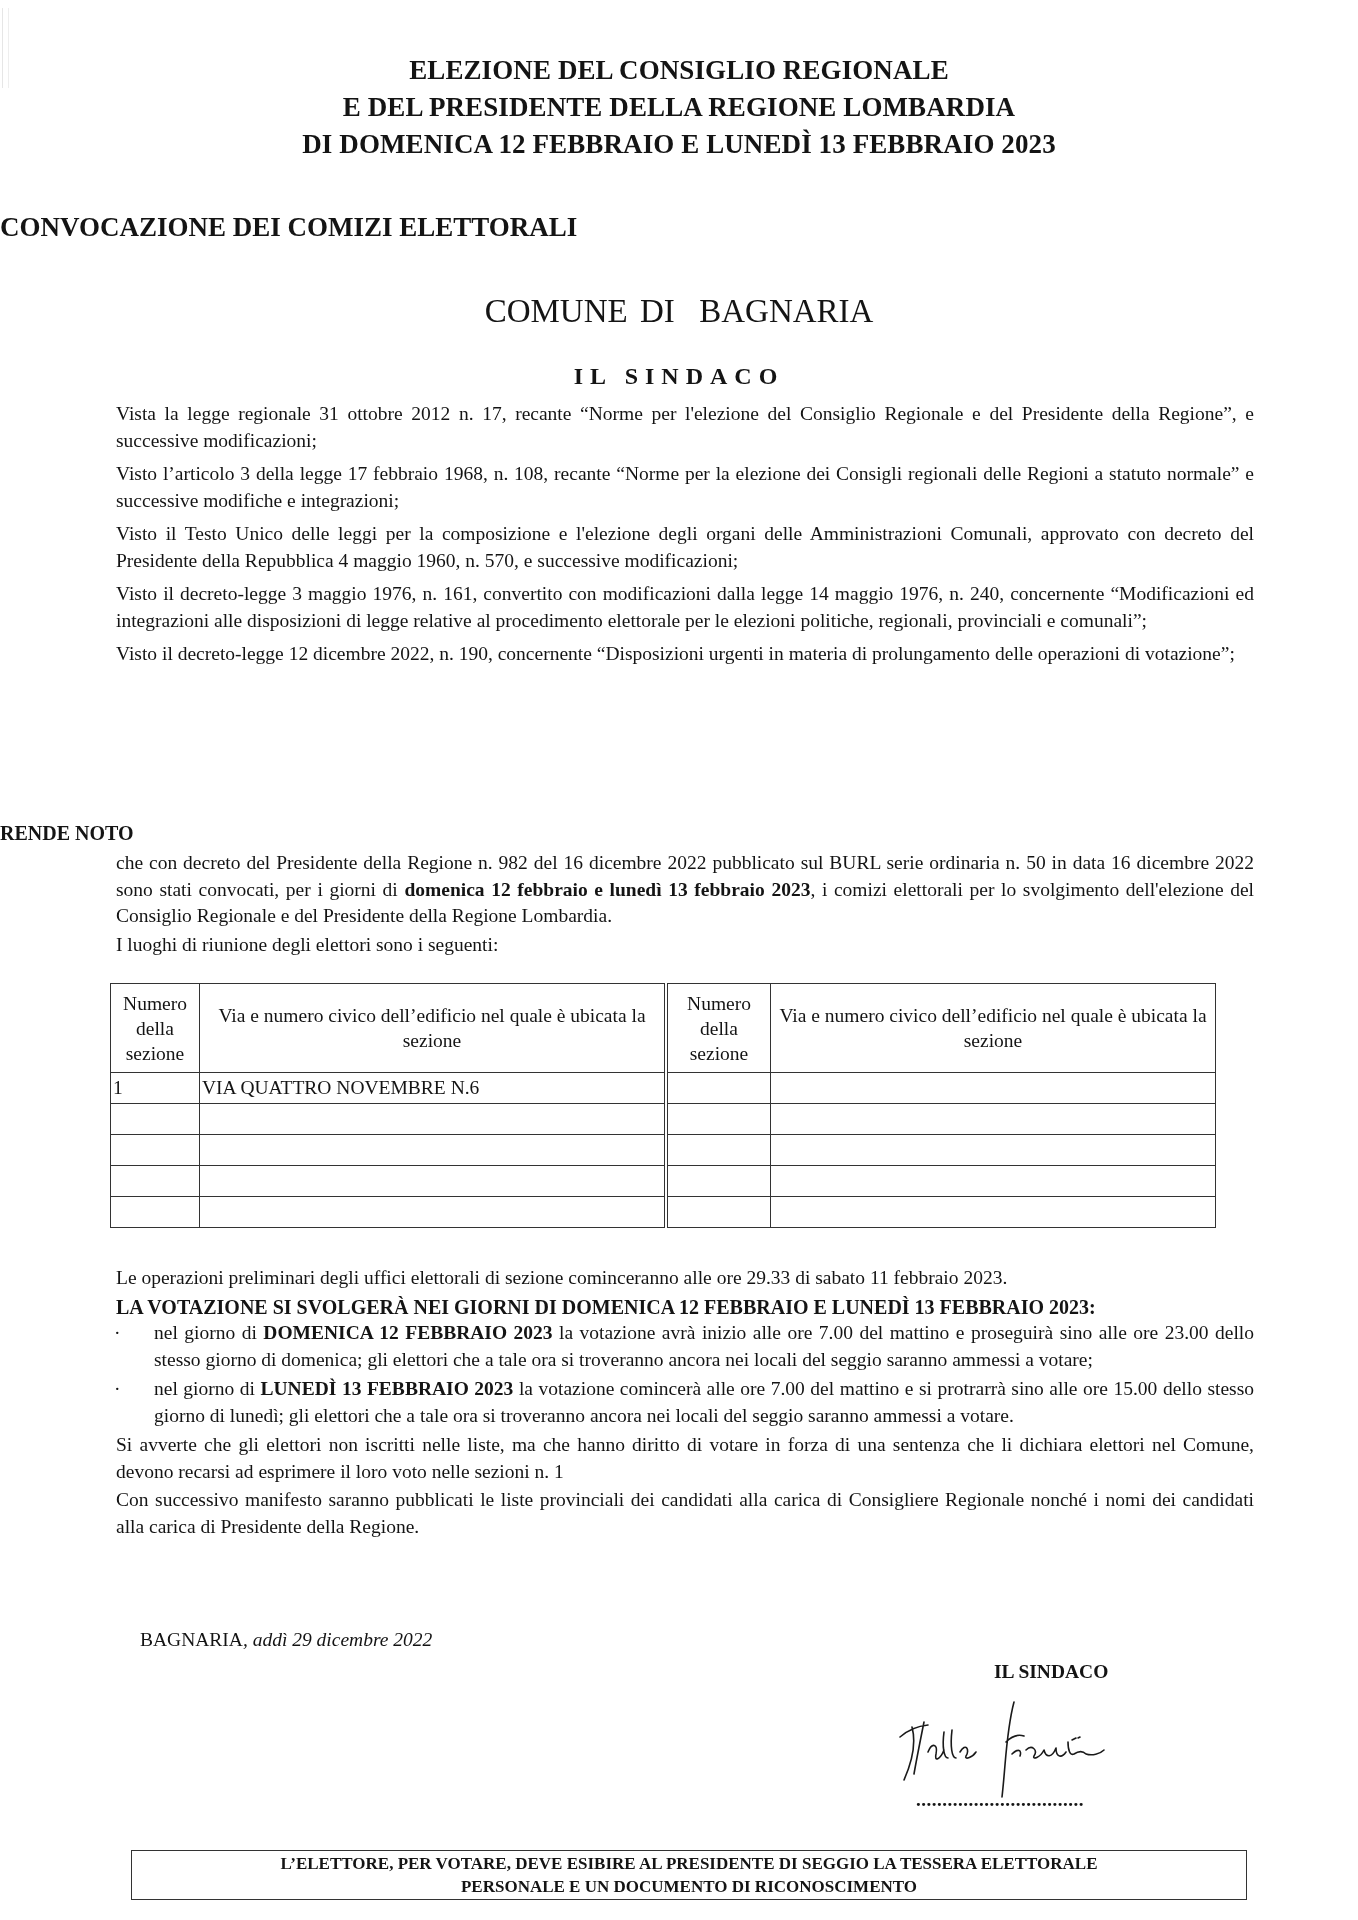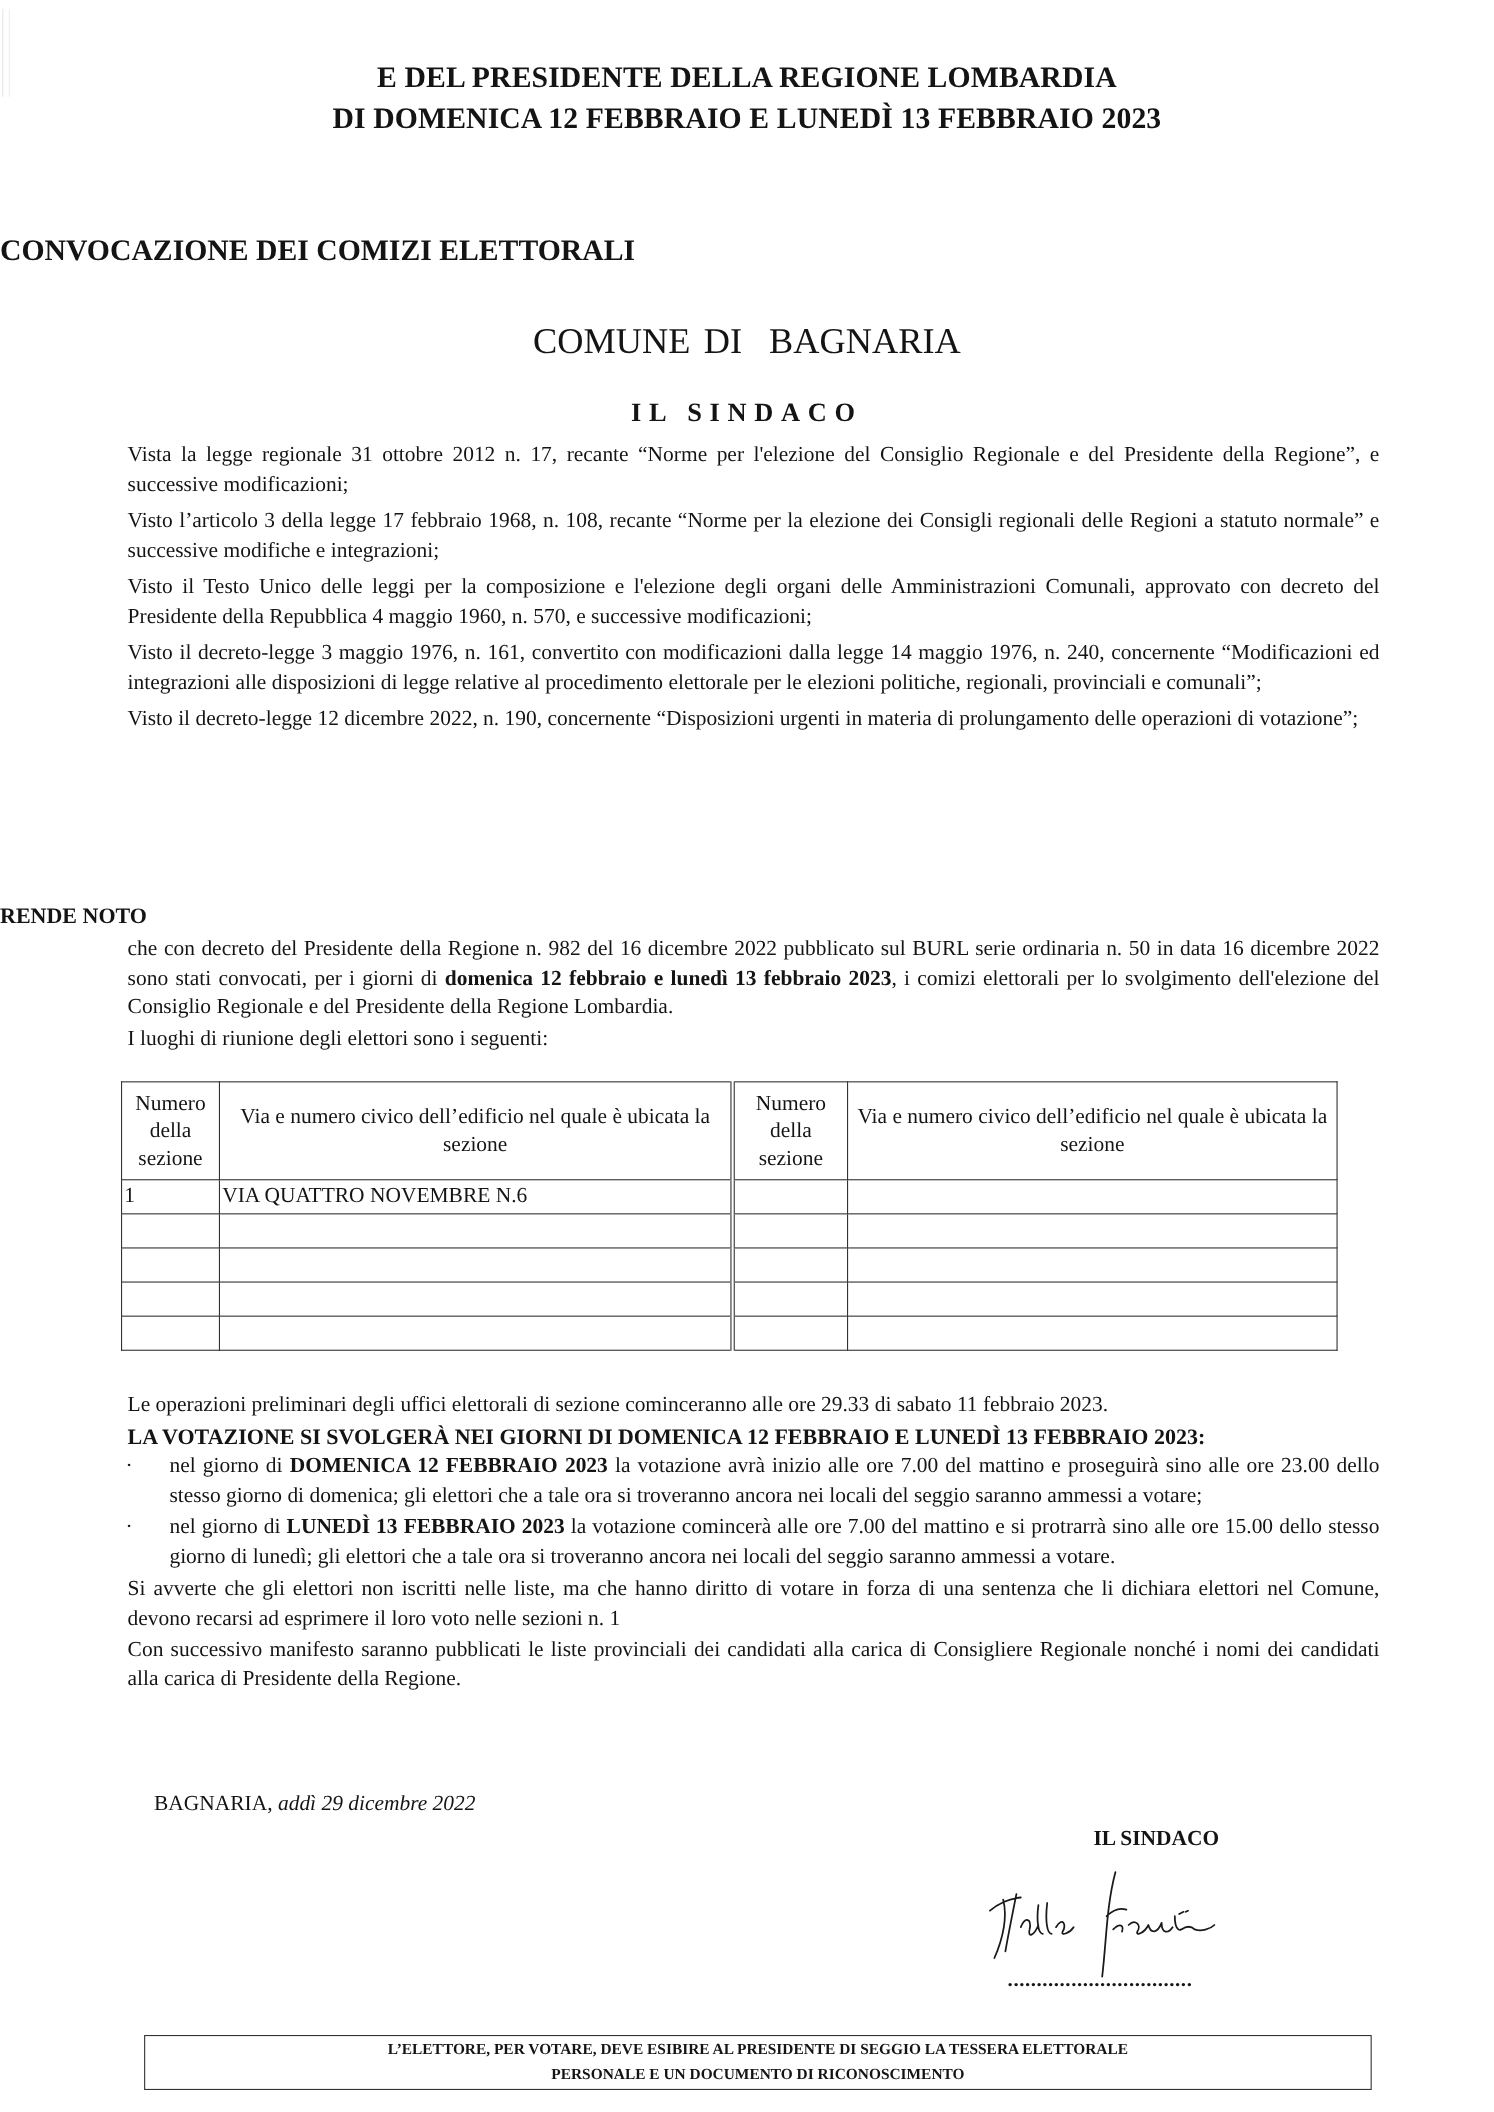--- a/index.html
+++ b/index.html
@@ -49,30 +49,31 @@
     .bullets li { position: relative; padding-left: 38px; margin: 0 0 3px 0; }
     .bullets li .dot { position: absolute; left: -2px; top: 0; }
 
     .luogo { position: absolute; left: 140px; top: 1629px; font-size: 19.5px; }
     .luogo i { font-style: italic; }
     .sign-title { position: absolute; left: 994px; top: 1661px; font-weight: bold; font-size: 19.5px; }
     .signature { position: absolute; left: 894px; top: 1692px; width: 280px; height: 110px; }
     .dots-line { position: absolute; left: 916px; top: 1789px; font-size: 19px; letter-spacing: 0.5px; font-weight: bold; }
 
     .notice-box { position: absolute; left: 131px; top: 1850px; width: 1116px; height: 50px;
-      border: 1.5px solid #333; text-align: center; font-weight: bold; font-size: 14px; line-height: 23px;
+      border: 1.5px solid #333; text-align: center; font-weight: bold; font-size: 17px; line-height: 23px;
       padding-top: 1px; box-sizing: border-box; }
   </style>
 </head>
 <body>
 
 <div class="page">
   <div class="scan-edge"></div>
 
   <div class="title-block">
+    <div class="title-line">ELEZIONE DEL CONSIGLIO REGIONALE</div>
     <div class="title-line">E DEL PRESIDENTE DELLA REGIONE LOMBARDIA</div>
     <div class="title-line">DI DOMENICA 12 FEBBRAIO E LUNEDÌ 13 FEBBRAIO 2023</div>
   </div>
 
   <div class="subtitle">CONVOCAZIONE DEI COMIZI ELETTORALI</div>
   <div class="comune" style="white-space:pre;">COMUNE DI  BAGNARIA</div>
   <div class="sindaco-head">IL SINDACO</div>
 
   <div class="body-text visti">
     <p class="para">Vista la legge regionale 31 ottobre 2012 n. 17, recante “Norme per l'elezione del Consiglio Regionale e del Presidente della Regione”, e successive modificazioni;</p>

